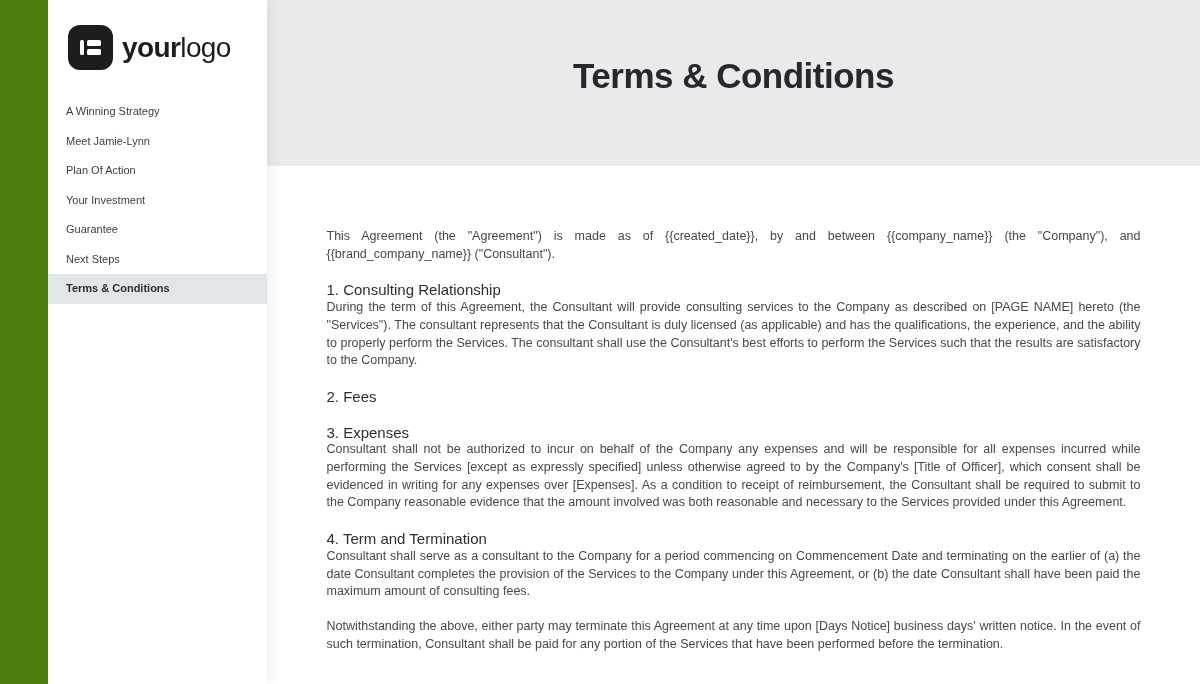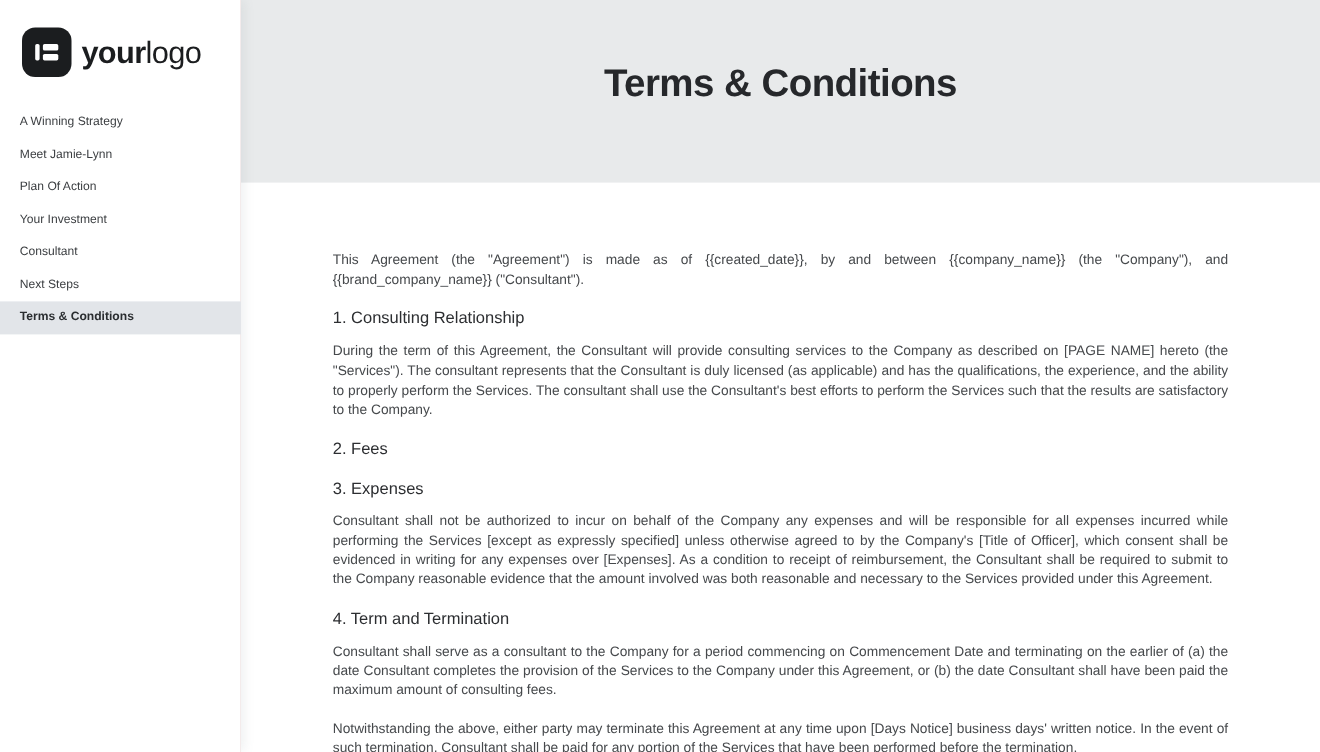--- a/index.html
+++ b/index.html
@@ -5,21 +5,22 @@
   * { margin: 0; padding: 0; box-sizing: border-box; }
   html, body { width: 1200px; height: 684px; overflow: hidden; }
   body {
     font-family: "Liberation Sans", "DejaVu Sans", sans-serif;
     background: #ffffff;
   }
   .app {
     width: 1200px; height: 684px;
     display: flex;
     overflow: hidden;
-    background: #7f1d1d;
+    background: #4d7c0f;
+    padding-left: 48px;
   }
 
   
   .sidebar {
     width: 219px;
     min-width: 219px;
     height: 100%;
     background: #ffffff;
     position: relative;
     z-index: 2;
@@ -121,21 +122,21 @@
   }
   .doc p { text-align: justify; }
   .intro-p { margin: 0; }
   .sec-heading {
     font-size: 15px;
     line-height: 17.7px;
     font-weight: 400;
     color: #2c2e31;
     margin-top: 18px;
   }
-  .body-p { margin-top: 12px; }
+  .body-p { margin-top: 0; }
   .body-p + .body-p { margin-top: 17px; }
 </style>
 </head>
 <body>
 
 <div class="app">
 
   <aside class="sidebar">
     <div class="logo">
       <span class="logo-mark">
@@ -145,21 +146,21 @@
             <span class="hbar"></span>
           </span>
       </span>
       <span class="logo-text"><span class="bold">your</span><span class="light">logo</span></span>
     </div>
     <nav class="nav" id="nav">
         <a class="nav-item">A Winning Strategy</a>
         <a class="nav-item">Meet Jamie-Lynn</a>
         <a class="nav-item">Plan Of Action</a>
         <a class="nav-item">Your Investment</a>
-        <a class="nav-item">Consultant</a>
+        <a class="nav-item">Guarantee</a>
         <a class="nav-item">Next Steps</a>
         <a class="nav-item active">Terms &amp; Conditions</a>
       </nav>
   </aside>
 
   <main class="main">
     <header class="page-header">
       <h1>Terms &amp; Conditions</h1>
     </header>
     <div class="content">

